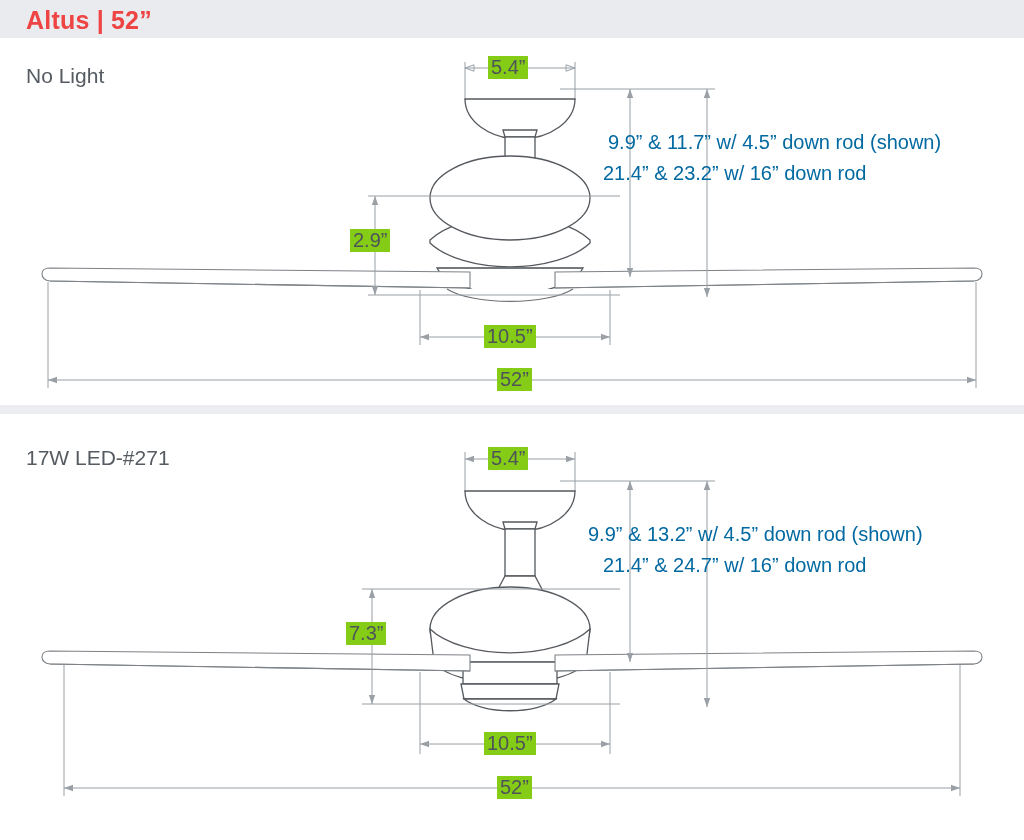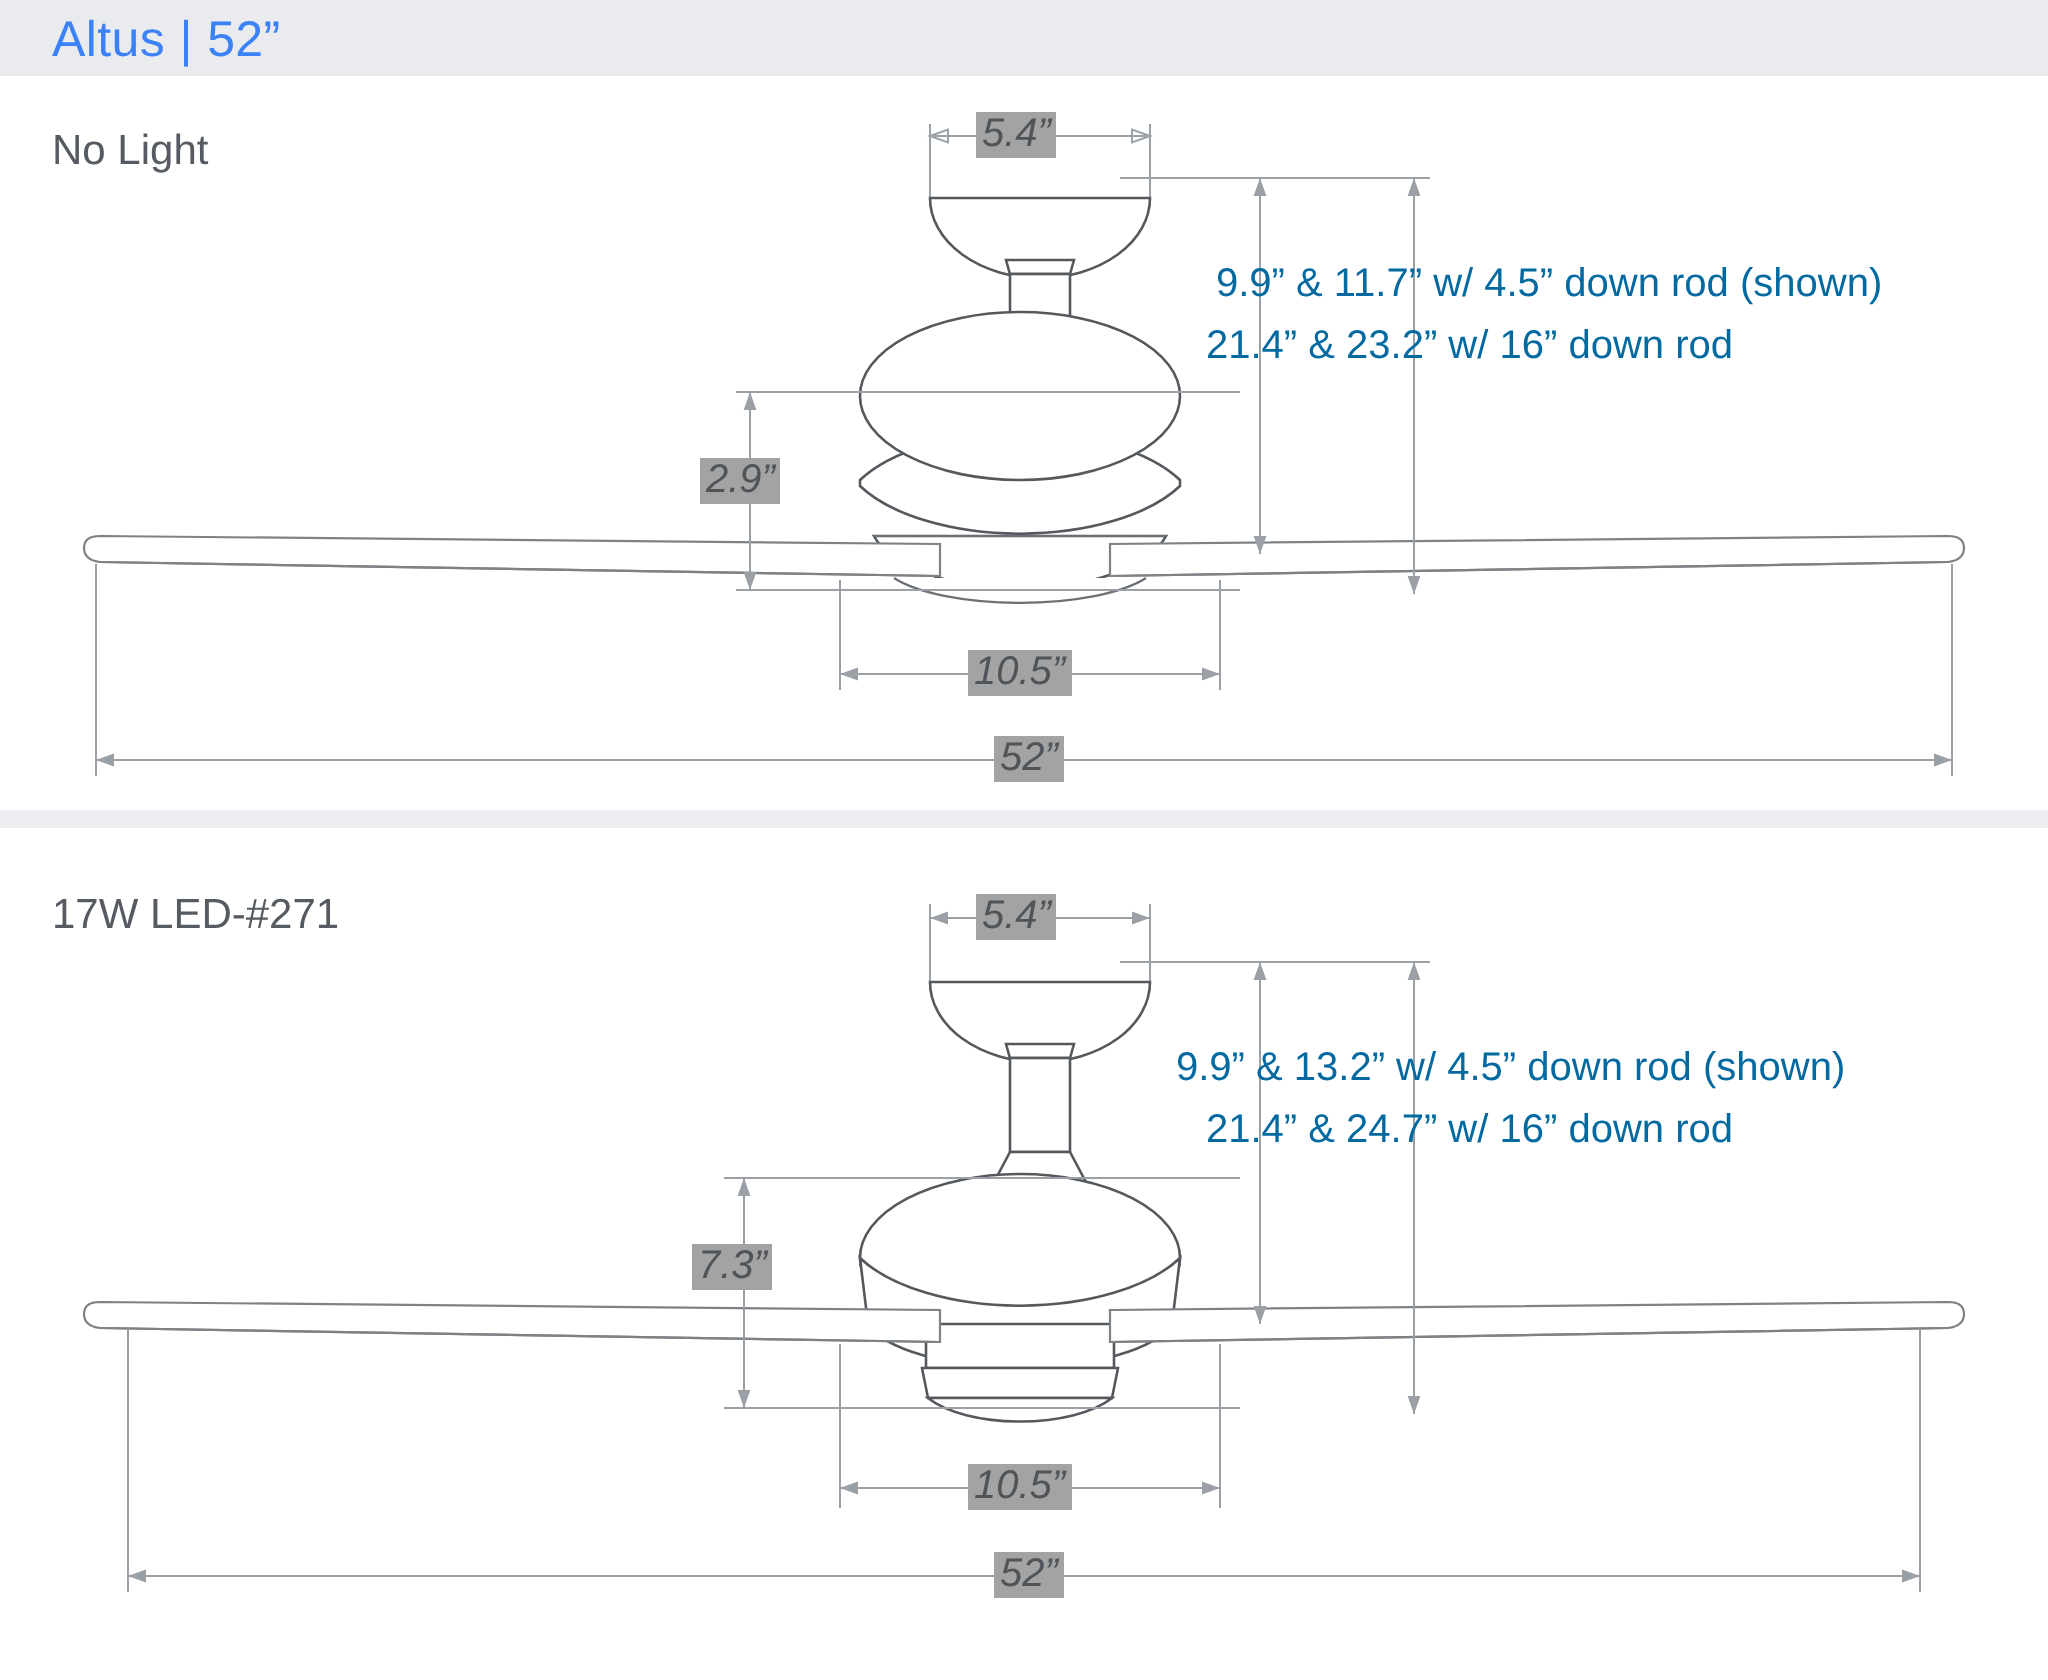--- a/index.html
+++ b/index.html
@@ -10,36 +10,36 @@
     color:#4a4a4a;
     overflow:hidden;
     position:relative;
   }
   .header{
     position:absolute;left:0;top:0;width:1024px;height:38px;
     background:#e9ebef;
   }
   .header-title{
     position:absolute;left:26px;top:6px;
-    font-size:25px;color:#3b82f6;font-weight:400;
+    font-size:25px;color:#ef4444;font-weight:700;
     letter-spacing:0.2px;white-space:nowrap;
   }
   .divider{
     position:absolute;left:0;width:1024px;height:9px;
     background:#ebedf1;
   }
   .panel{position:absolute;left:0;width:980px;}
   .panel-label{
     position:absolute;
     font-size:21px;color:#555b61;white-space:nowrap;
   }
   .dim-text{
     position:absolute;
     font-size:20px;color:#4f5459;white-space:nowrap;
-    background:#a3a3a3;padding:0 3px;font-style:italic;
+    background:#84cc16;padding:0 3px;
   }
   .note-text{
     position:absolute;
     font-size:20px;color:#0369a1;white-space:nowrap;
   }
   svg{position:absolute;left:0;top:0;overflow:visible;}
   .ln-thin{stroke:#9aa0a6;stroke-width:1;fill:none;}
   .ext{stroke:#9aa0a6;stroke-width:1;fill:none;}
   .part{stroke:#55595e;stroke-width:1.3;fill:#ffffff;}
   .part-l{stroke:#6c7075;stroke-width:1.1;fill:#ffffff;}

